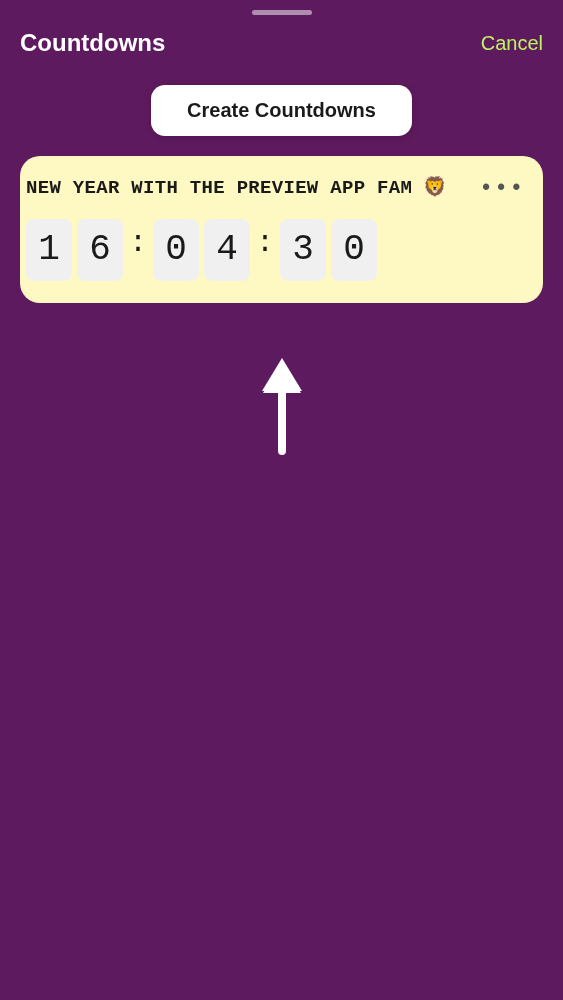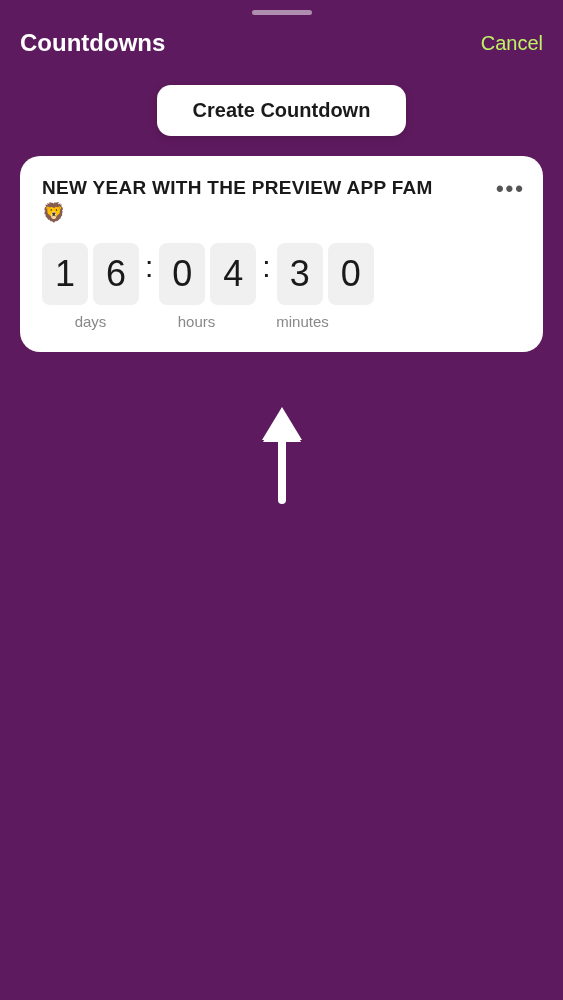--- a/index.html
+++ b/index.html
@@ -63,25 +63,26 @@
       border-radius: 14px;
       padding: 14px 36px;
       font-size: 20px;
       font-weight: 600;
       color: #1a1a1a;
       cursor: pointer;
       box-shadow: 0 2px 8px rgba(0,0,0,0.15);
     }
 
     .countdown-card {
-      background: #ffffff;
+      background: #fef9c3;
       border-radius: 20px;
       margin: 0 20px;
-      padding: 20px 22px 22px;
+      padding: 20px 6px 22px;
       position: relative;
+      font-family: Liberation Mono, monospace;
     }
 
     .card-title {
       font-size: 19px;
       font-weight: 800;
       color: #1a1a1a;
       text-transform: uppercase;
       line-height: 1.3;
       letter-spacing: 0.3px;
       max-width: 85%;
@@ -188,21 +189,21 @@
 <div class="status-bar">
   <div class="status-bar-pill"></div>
 </div>
 
 <div class="nav-bar">
   <span class="nav-title">Countdowns</span>
   <span class="nav-cancel">Cancel</span>
 </div>
 
 <div class="create-btn-wrapper">
-  <button class="create-btn">Create Countdown</button>
+  <button class="create-btn">Create Countdowns</button>
 </div>
 
 <div class="countdown-card">
   <div class="card-title">NEW YEAR WITH THE PREVIEW APP FAM 🦁</div>
   <div class="card-menu">•••</div>
 
   <div class="countdown-display">
 
     <div class="digit-group">
       <div class="digit-box">1</div>
@@ -217,31 +218,20 @@
     </div>
 
     <span class="colon-sep">:</span>
 
     <div class="digit-group">
       <div class="digit-box">3</div>
       <div class="digit-box">0</div>
     </div>
   </div>
 
-  <div class="label-row">
-    <div class="label-group label-days">
-      <span class="time-label">days</span>
-    </div>
-    <div class="label-group label-hours">
-      <span class="time-label">hours</span>
-    </div>
-    <div class="label-group label-minutes">
-      <span class="time-label">minutes</span>
-    </div>
-  </div>
 </div>
 
 <div class="arrow-container">
   <div class="arrow-up">
     <svg viewBox="0 0 54 110" fill="none" xmlns="http://www.w3.org/2000/svg">
 
       <rect x="23" y="30" width="8" height="72" rx="4" fill="white"></rect>
 
       <path d="M27 5 L6 35 L20 35 L20 35" stroke="white" stroke-width="0" fill="none"></path>
       <polygon points="27,5 7,38 20,38 20,38 34,38 47,38" fill="white"></polygon>

